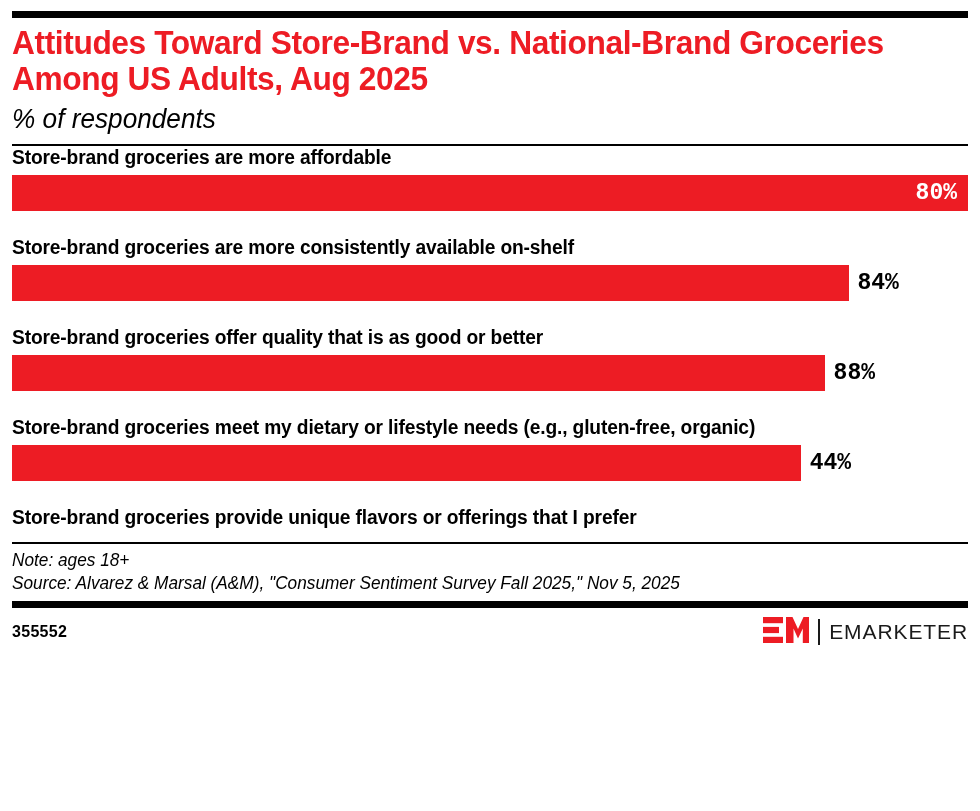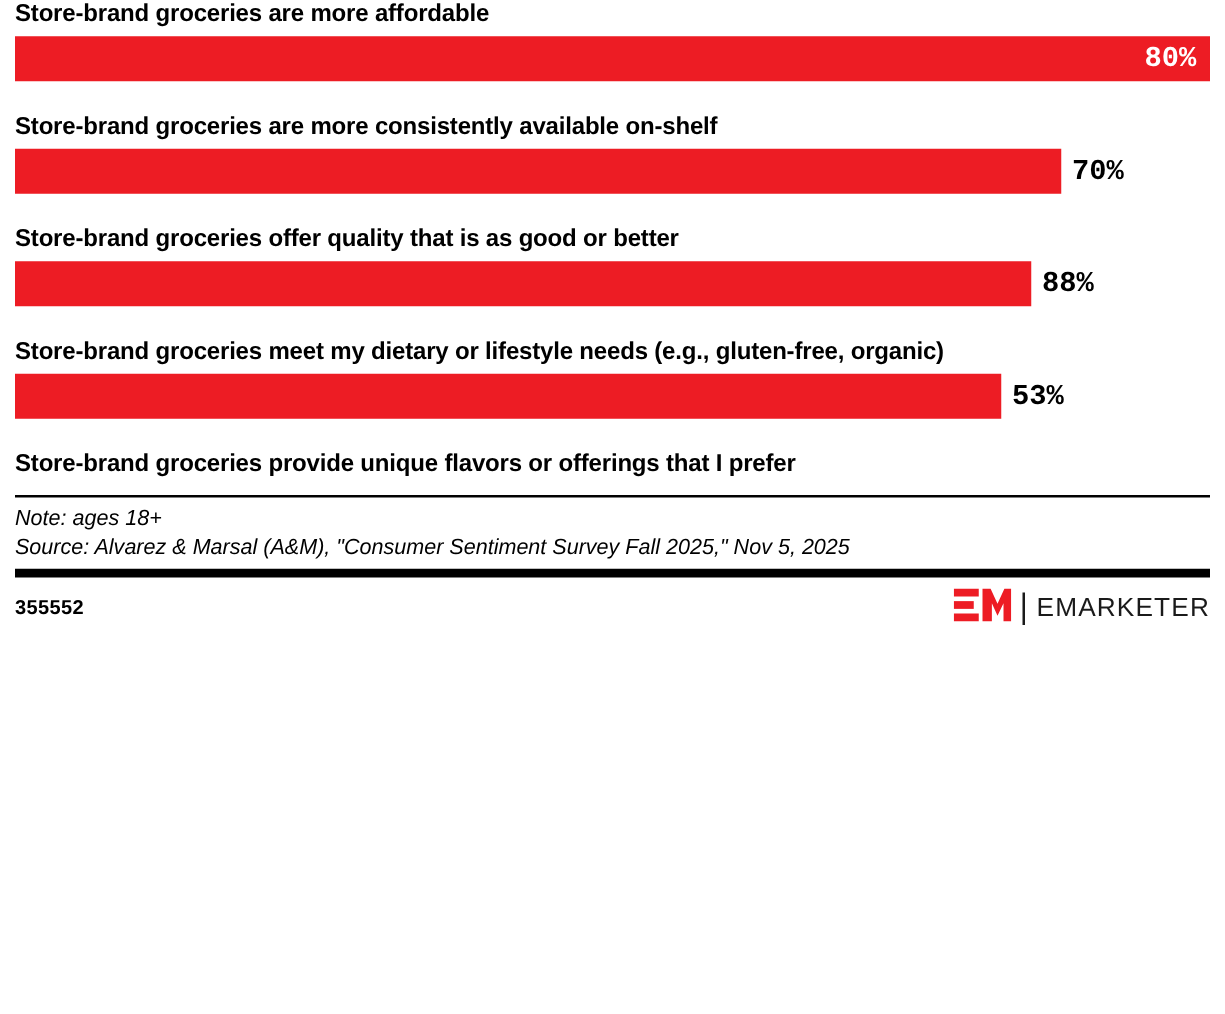--- a/index.html
+++ b/index.html
@@ -150,48 +150,54 @@
     font-weight: 400;
     letter-spacing: 0.9px;
     color: #1a1a1a;
   }
 </style>
 </head>
 <body>
 
 <div class="page">
 
+  <div class="header">
+    <div class="rule-thick"></div>
+    <div class="title">Attitudes Toward Store-Brand vs. National-Brand Groceries Among US Adults, Aug 2025</div>
+    <div class="subtitle">% of respondents</div>
+    <div class="rule-thin"></div>
+  </div>
 
   <div class="chart" id="chart-rows">
       <div class="row">
         <div class="row-label">Store-brand groceries are more affordable</div>
         <div class="bar-track">
           <div class="bar" style="width: 956px; background: rgb(237, 28, 36);"></div>
           <div class="bar-value inside" style="left: 956px;">80%</div>
         </div>
       </div>
       <div class="row">
         <div class="row-label">Store-brand groceries are more consistently available on-shelf</div>
         <div class="bar-track">
           <div class="bar" style="width: 836.5px; background: rgb(237, 28, 36);"></div>
-          <div class="bar-value outside" style="left: 836.5px;">70%</div>
+          <div class="bar-value outside" style="left: 836.5px;">84%</div>
         </div>
       </div>
       <div class="row">
         <div class="row-label">Store-brand groceries offer quality that is as good or better</div>
         <div class="bar-track">
           <div class="bar" style="width: 812.6px; background: rgb(237, 28, 36);"></div>
           <div class="bar-value outside" style="left: 812.6px;">88%</div>
         </div>
       </div>
       <div class="row">
         <div class="row-label">Store-brand groceries meet my dietary or lifestyle needs (e.g., gluten-free, organic)</div>
         <div class="bar-track">
           <div class="bar" style="width: 788.7px; background: rgb(237, 28, 36);"></div>
-          <div class="bar-value outside" style="left: 788.7px;">53%</div>
+          <div class="bar-value outside" style="left: 788.7px;">44%</div>
         </div>
       </div>
       <div class="row">
         <div class="row-label">Store-brand groceries provide unique flavors or offerings that I prefer</div>
       </div>
     </div>
 
   <div class="rule-thin"></div>
   <div class="footer-note">Note: ages 18+</div>
   <div class="footer-source">Source: Alvarez &amp; Marsal (A&amp;M),  "Consumer Sentiment Survey Fall 2025," Nov 5, 2025</div>

